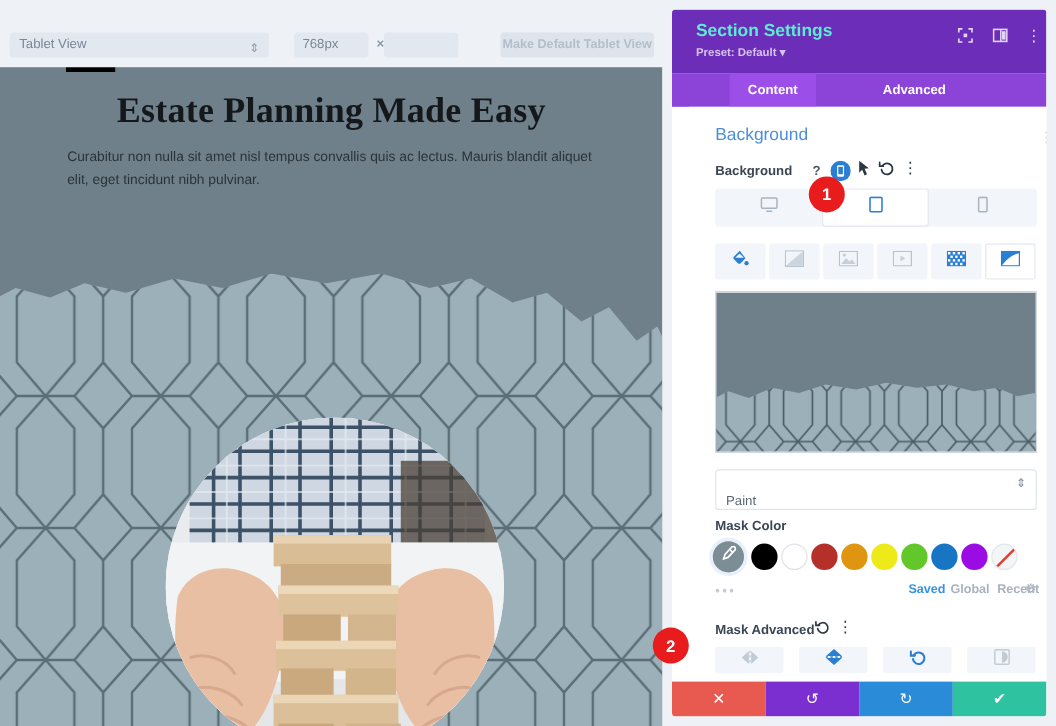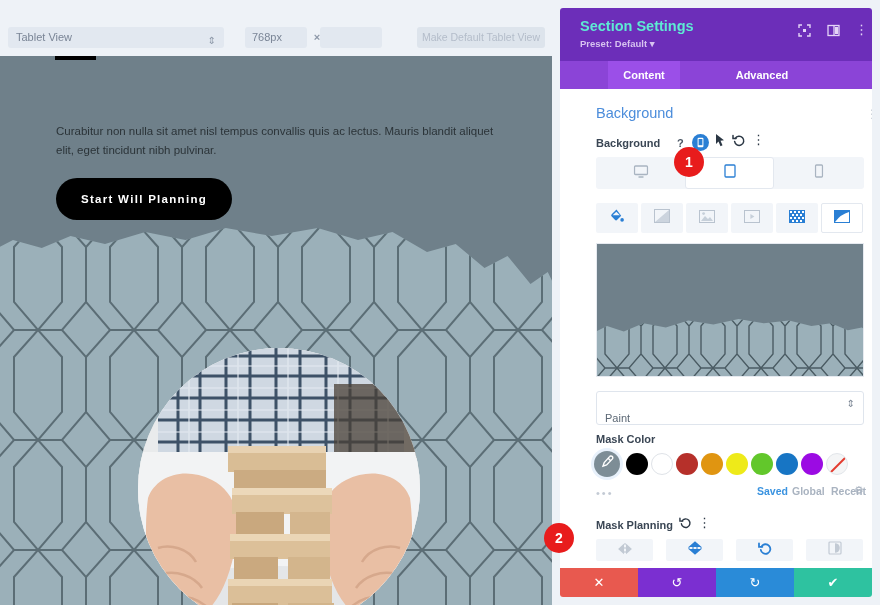--- a/index.html
+++ b/index.html
@@ -25,21 +25,21 @@
     background: #e2e8f0; border-radius: 3px; color: #7a8596;
     font-size: 11px; padding: 0 7px; line-height: 21px;
   }
   .vp-x { position: absolute; left: 309px; top: 27px; width: 16px; height: 21px;
     line-height: 21px; text-align: center; color: #8d98a8; font-size: 11px; font-weight: bold; }
   .vp-h { position: absolute; left: 320px; top: 27px; width: 62px; height: 21px;
     background: #e2e8f0; border-radius: 3px; }
   .vp-default {
     position: absolute; left: 417px; top: 27px; width: 128px; height: 21px;
     background: #dde4ec; border-radius: 3px; color: #b4bdca;
-    font-size: 10.5px; font-weight: normal; text-align: center; line-height: 21px;
+    font-size: 10.5px; font-weight: bold; text-align: center; line-height: 21px;
   }
 
   
   .hero { position: absolute; left: 0; top: 56px; width: 552px; height: 549px;
     background: #6f808a; overflow: hidden; }
   .hero-tab { position: absolute; left: 55px; top: 0px; width: 41px; height: 4px; background: #000; }
 
   
   .mask-area { position: absolute; left: 0; top: 130px; width: 552px; height: 419px; overflow: hidden; }
   .mask-fill { position: absolute; left: -10px; top: 34px; width: 575px; height: 400px;
@@ -174,22 +174,22 @@
                   <path d="M0,27 L24,0 L72,0 L96,27 L96,82 L72,110 L24,110 L0,82 Z"></path>
                   <path d="M48,0 L72,27 L72,82 L48,110 L24,82 L24,27 Z"></path>
                 </g>
               </pattern>
             </defs>
             <rect x="-40" y="-30" width="660" height="470" fill="url(#hexp)"></rect>
           </svg>
         </div>
       </div>
 
+      <div class="hero-h1">Estate Planning Made Easy</div>
       <div class="hero-p">Curabitur non nulla sit amet nisl tempus convallis quis ac lectus. Mauris blandit aliquet elit, eget tincidunt nibh pulvinar.</div>
-      <div class="hero-btn">Start Will Planning</div>
 
       <div class="photo">
         <svg width="282" height="282" viewBox="0 0 282 282">
           <rect width="282" height="282" fill="#e9ebec"></rect>
 
           <rect x="20" y="0" width="246" height="108" fill="#cfd8e2"></rect>
           <g opacity=".85">
             <g stroke="#243a52" stroke-width="3">
               <path d="M40 0 V108 M62 0 V108 M88 0 V108 M112 0 V108 M138 0 V108 M162 0 V108 M188 0 V108 M212 0 V108 M238 0 V108"></path>
               <path d="M20 8 H266 M20 28 H266 M20 50 H266 M20 72 H266 M20 94 H266"></path>
@@ -434,21 +434,21 @@
               </svg>
           </div>
         </div>
 
         <div class="sw-more">•••</div>
         <div class="sw-tab" style="left:183px;color:#3a93e0;">Saved</div>
         <div class="sw-tab" style="left:218px;color:#a9b3c0;">Global</div>
         <div class="sw-tab" style="left:257px;color:#a9b3c0;">Recent</div>
         <div class="sw-gear">⚙</div>
 
-        <div class="mt-label">Mask Planning</div>
+        <div class="mt-label">Mask Advanced</div>
         <div class="mt-ctl" style="left:105px;top:427px;">
           <svg width="13" height="13" viewBox="0 0 14 14" fill="none" stroke="#2b3744" stroke-width="1.5" stroke-linecap="round">
             <path d="M3.2 5.4A4.6 4.6 0 1 1 2.6 8.4"></path>
               <path d="M1 2.4v3.1h3.1"></path>
           </svg>
         </div>
         <div class="mt-ctl" style="left:124px;top:427px;font-size:13px;line-height:13px;color:#2b3744;">⋮</div>
 
         <div class="mt-row">
           <div class="mt-btn" style="left:0;">

